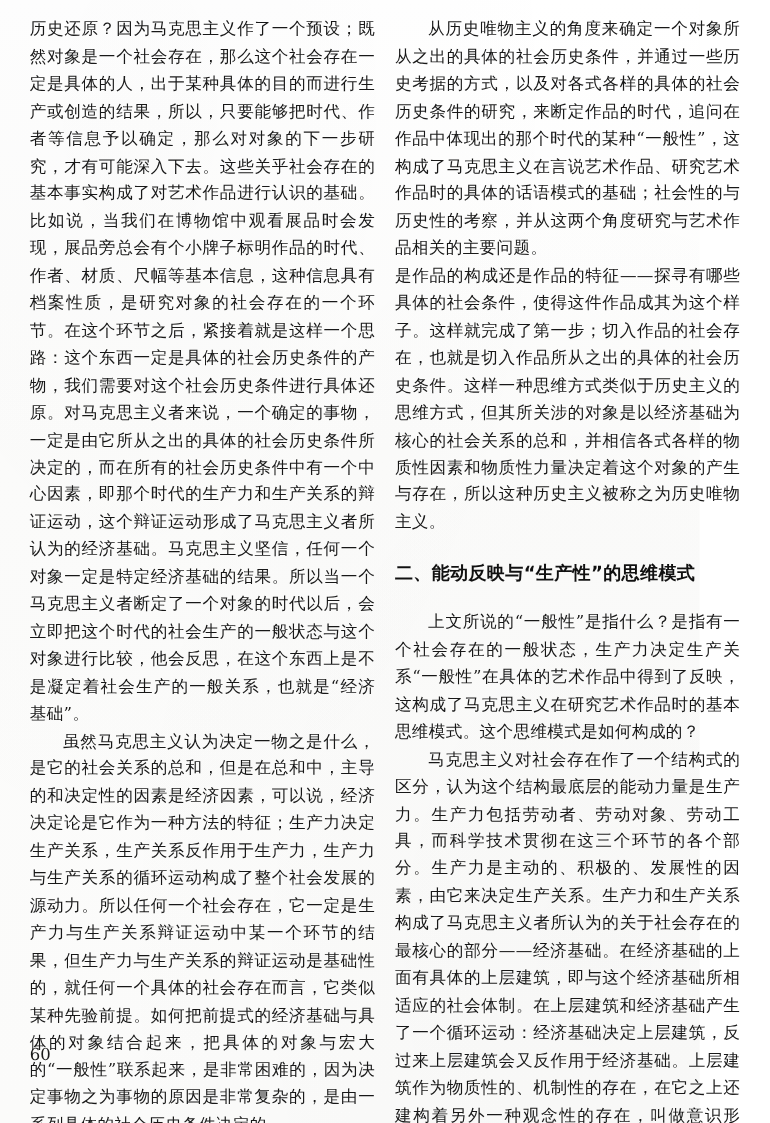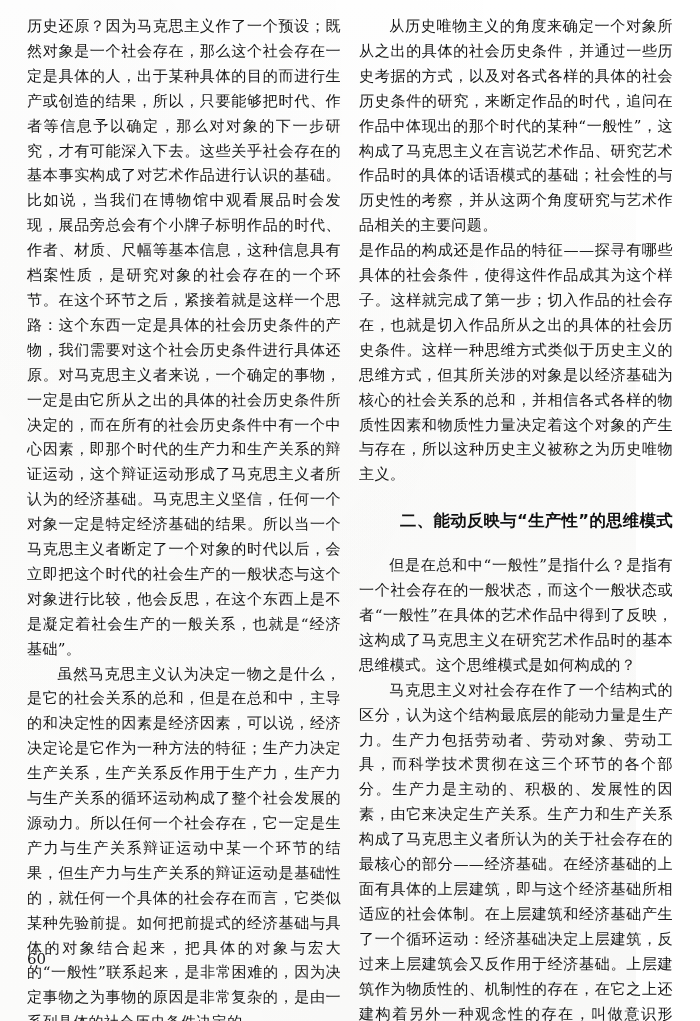--- a/index.html
+++ b/index.html
@@ -60,21 +60,21 @@
     color: #181818;
   }
   p.body-para.no-indent {
     text-indent: 0;
   }
   h2.section-heading {
     margin: 22px 0 20px 0;
     font-size: 16.4px;
     line-height: 24px;
     font-weight: bold;
-    text-align: right;
+    text-align: left;
     letter-spacing: 0.02em;
     color: #111111;
     font-family: "DejaVu Sans", "Liberation Sans", sans-serif;
   }
   #page-number {
     position: absolute;
     left: 27px;
     bottom: 53px;
     font-size: 15px;
     line-height: 18px;
@@ -95,21 +95,21 @@
       <p class="body-para">虽然马克思主义认为决定一物之是什么，是它的社会关系的总和，但是在总和中，主导的和决定性的因素是经济因素，可以说，经济决定论是它作为一种方法的特征；生产力决定生产关系，生产关系反作用于生产力，生产力与生产关系的循环运动构成了整个社会发展的源动力。所以任何一个社会存在，它一定是生产力与生产关系辩证运动中某一个环节的结果，但生产力与生产关系的辩证运动是基础性的，就任何一个具体的社会存在而言，它类似某种先验前提。如何把前提式的经济基础与具体的对象结合起来，把具体的对象与宏大的“一般性”联系起来，是非常困难的，因为决定事物之为事物的原因是非常复杂的，是由一系列具体的社会历史条件决定的。</p>
 
     </div>
 
     <div class="column">
       <p class="body-para">从历史唯物主义的角度来确定一个对象所从之出的具体的社会历史条件，并通过一些历史考据的方式，以及对各式各样的具体的社会历史条件的研究，来断定作品的时代，追问在作品中体现出的那个时代的某种“一般性”，这构成了马克思主义在言说艺术作品、研究艺术作品时的具体的话语模式的基础；社会性的与历史性的考察，并从这两个角度研究与艺术作品相关的主要问题。</p>
       <p class="body-para no-indent">是作品的构成还是作品的特征——探寻有哪些具体的社会条件，使得这件作品成其为这个样子。这样就完成了第一步；切入作品的社会存在，也就是切入作品所从之出的具体的社会历史条件。这样一种思维方式类似于历史主义的思维方式，但其所关涉的对象是以经济基础为核心的社会关系的总和，并相信各式各样的物质性因素和物质性力量决定着这个对象的产生与存在，所以这种历史主义被称之为历史唯物主义。</p>
 
       <h2 class="section-heading">二、能动反映与“生产性”的思维模式</h2>
 
-      <p class="body-para">但是在总和中“一般性”是指什么？是指有一个社会存在的一般状态，而这个一般状态或者“一般性”在具体的艺术作品中得到了反映，这构成了马克思主义在研究艺术作品时的基本思维模式。这个思维模式是如何构成的？</p>
+      <p class="body-para">上文所说的“一般性”是指什么？是指有一个社会存在的一般状态，生产力决定生产关系“一般性”在具体的艺术作品中得到了反映，这构成了马克思主义在研究艺术作品时的基本思维模式。这个思维模式是如何构成的？</p>
       <p class="body-para">马克思主义对社会存在作了一个结构式的区分，认为这个结构最底层的能动力量是生产力。生产力包括劳动者、劳动对象、劳动工具，而科学技术贯彻在这三个环节的各个部分。生产力是主动的、积极的、发展性的因素，由它来决定生产关系。生产力和生产关系构成了马克思主义者所认为的关于社会存在的最核心的部分——经济基础。在经济基础的上面有具体的上层建筑，即与这个经济基础所相适应的社会体制。在上层建筑和经济基础产生了一个循环运动：经济基础决定上层建筑，反过来上层建筑会又反作用于经济基础。上层建筑作为物质性的、机制性的存在，在它之上还建构着另外一种观念性的存在，叫做意识形态。马克思主义认为，经济基础决定上层建筑、决定意识形态；上层建筑反映着经济基础、决定着意识形态；最后，意识形态既反映着上层建筑，又反映着经济基础，这三者之间形成了一个结构整体。</p>
 
     </div>
 
   </div>
 
   <div id="page-number">60</div>
 
 </div>
 

